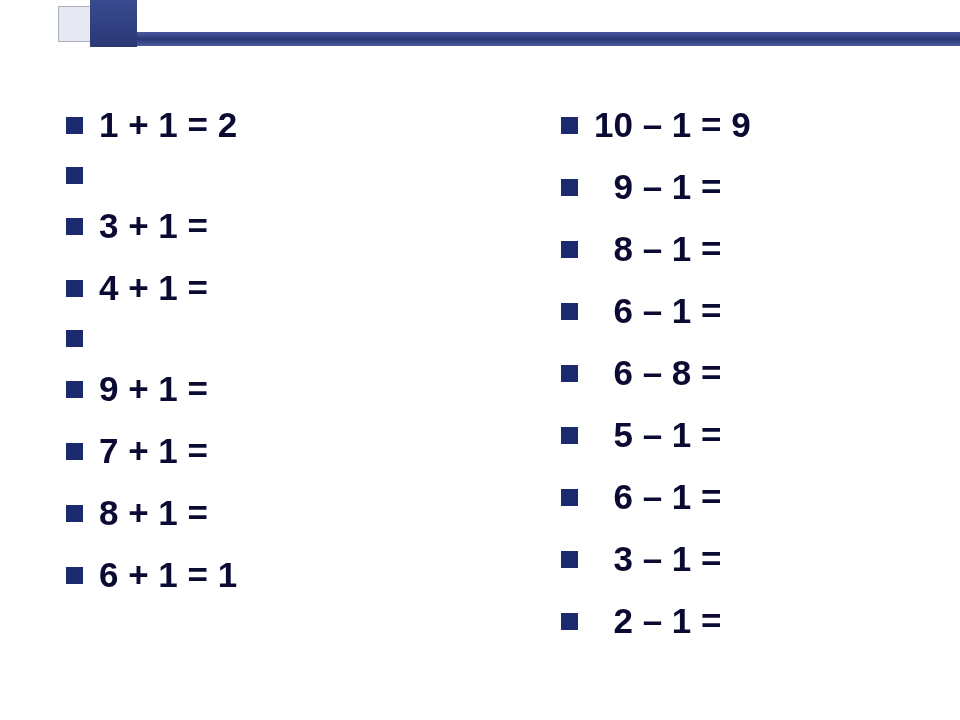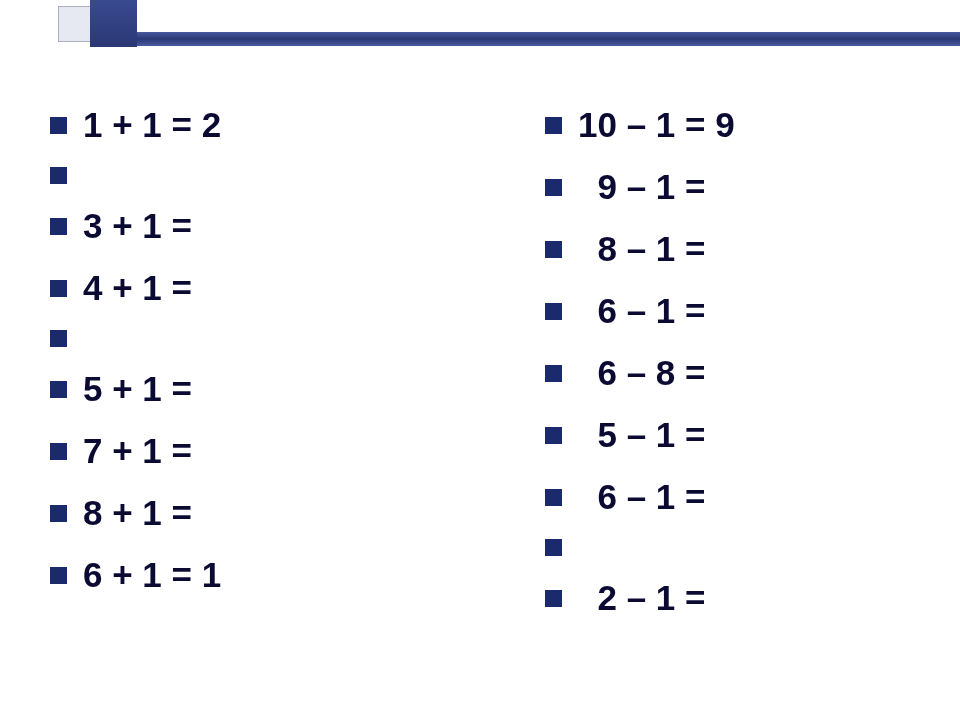--- a/index.html
+++ b/index.html
@@ -55,20 +55,21 @@
       display: flex;
       gap: 120px;
     }
     .column {
       flex: 1;
     }
     .item {
       display: flex;
       align-items: center;
       margin-bottom: 22px;
+      margin-left: 16px;
     }
     .bullet {
       width: 17px;
       height: 17px;
       background: #1a2a6c;
       margin-right: 16px;
       flex-shrink: 0;
     }
     .text {
       font-size: 35px;
@@ -101,21 +102,21 @@
     </div>
     <div class="item">
       <div class="bullet"></div>
       <span class="text">4 + 1 = </span>
     </div>
     <div class="item">
       <div class="bullet"></div>
     </div>
     <div class="item">
       <div class="bullet"></div>
-      <span class="text">5 + 1 = </span>
+      <span class="text">9 + 1 = </span>
     </div>
     <div class="item">
       <div class="bullet"></div>
       <span class="text">7 + 1 = </span>
     </div>
     <div class="item">
       <div class="bullet"></div>
       <span class="text">8 + 1 = </span>
     </div>
     <div class="item">
@@ -148,19 +149,20 @@
     <div class="item">
       <div class="bullet"></div>
       <span class="text">  5 – 1 = </span>
     </div>
     <div class="item">
       <div class="bullet"></div>
       <span class="text">  6 – 1 = </span>
     </div>
     <div class="item">
       <div class="bullet"></div>
+      <span class="text">  3 – 1 = </span>
     </div>
     <div class="item">
       <div class="bullet"></div>
       <span class="text">  2 – 1 = </span>
     </div>
   </div>
 </div>
 
 </body></html>

